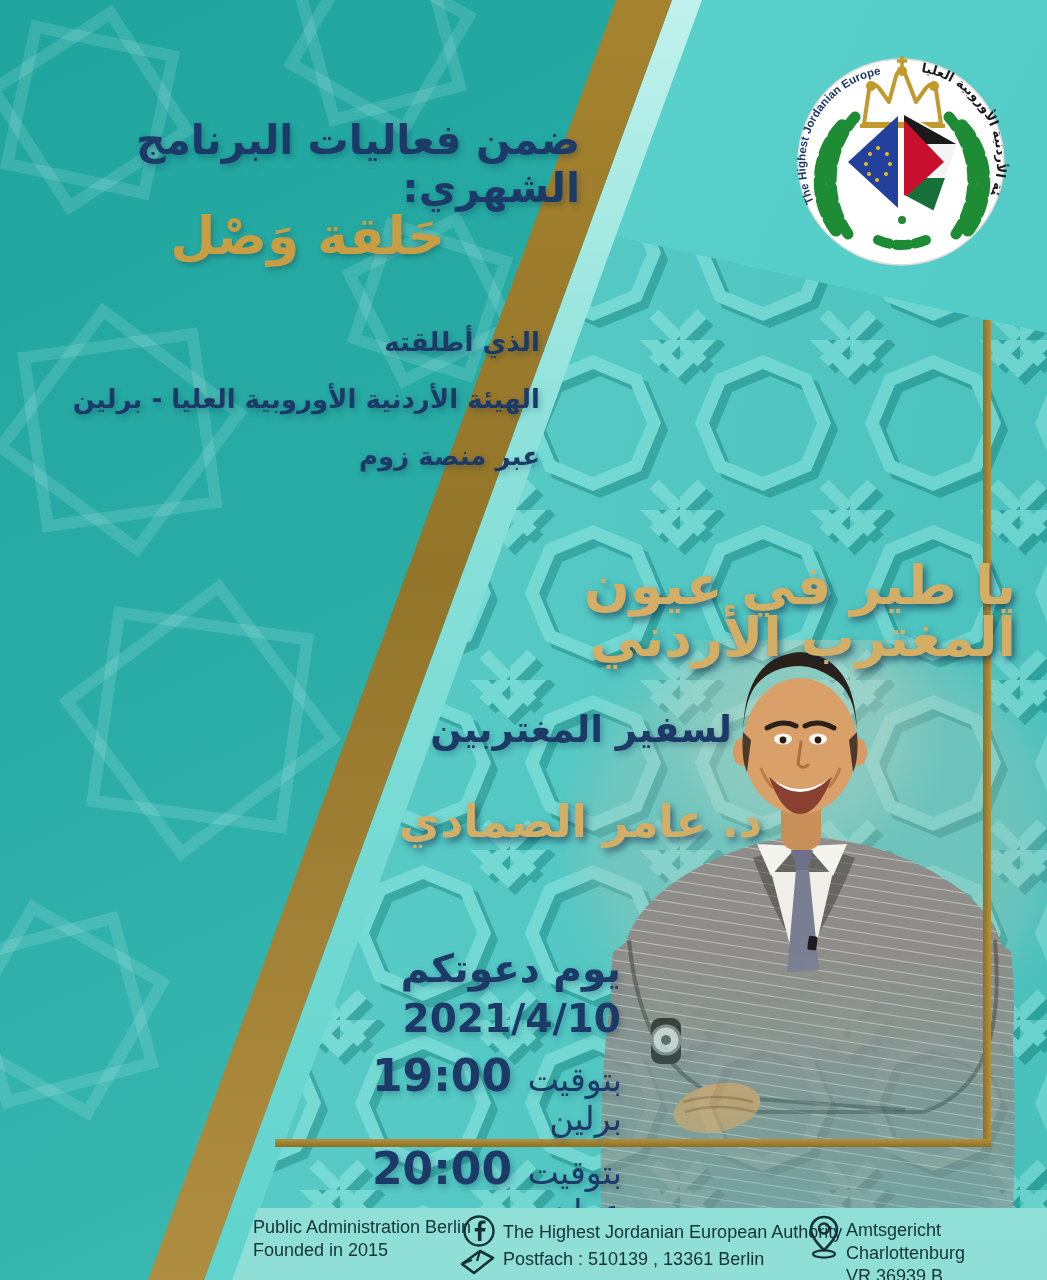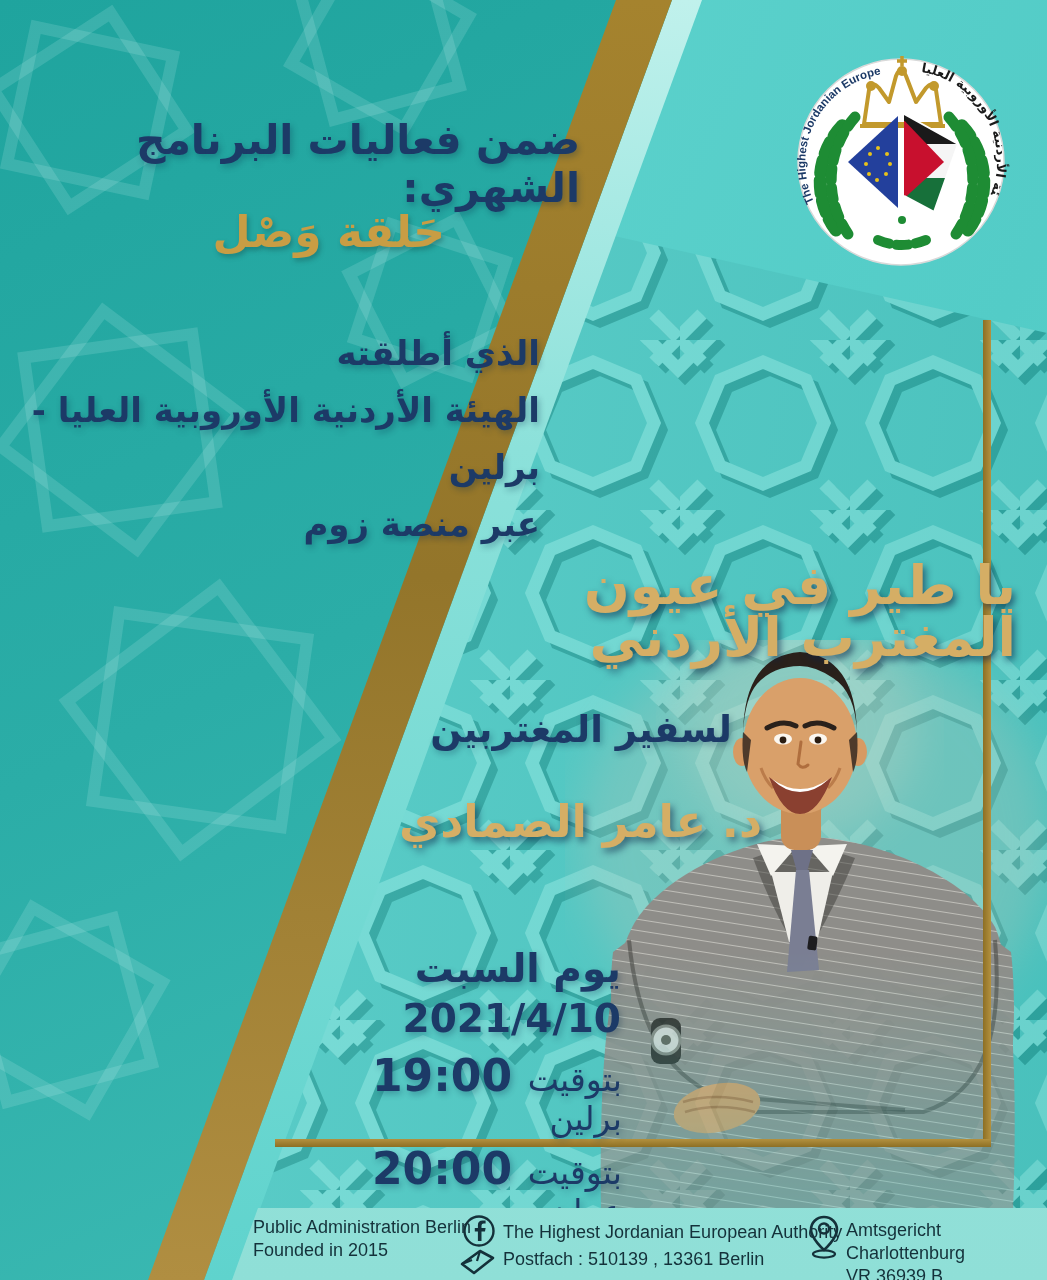--- a/index.html
+++ b/index.html
@@ -31,23 +31,23 @@
   .foot{position:absolute;font-family:"Liberation Sans",sans-serif;color:#14313a;
         font-size:18px;line-height:23px;}
   .foot-icon{position:absolute;}
 
   
   .ar{direction:rtl;font-family:"DejaVu Sans",sans-serif;font-weight:bold;
       position:absolute;text-align:right;}
   .navy{color:#1c3a67;text-shadow:2px 3px 6px rgba(8,40,70,.30);}
   .goldtx{color:#d5ae65;text-shadow:3px 4px 7px rgba(14,35,70,.60);}
   .kicker{left:20px;top:116px;width:560px;font-size:41px;}
-  .halaqa{left:85px;top:206px;width:360px;font-size:44px;color:#c89d44;
+  .halaqa{left:85px;top:206px;width:360px;font-size:52px;color:#c89d44;
           text-shadow:2px 3px 5px rgba(20,60,60,.35);}
-  .left-para{left:5px;top:325px;width:535px;font-size:34px;line-height:57px;}
+  .left-para{left:5px;top:314px;width:535px;font-size:26px;line-height:57px;}
   .invite{left:607px;top:322px;width:386px;font-size:40px;line-height:62px;}
   .title-gold{left:460px;top:560px;width:556px;font-size:54px;line-height:52px;}
   .role{left:420px;top:708px;width:312px;font-size:37px;}
   .name{left:390px;top:795px;width:372px;font-size:45px;}
   .day{left:385px;top:944px;width:236px;font-size:39px;line-height:50px;}
   .times{position:absolute;left:372px;top:1050px;width:250px;}
   .time-row{display:flex;direction:rtl;justify-content:space-between;align-items:baseline;
             margin-bottom:5px;}
   .time-row .lbl{font-family:"DejaVu Sans",sans-serif;font-weight:normal;font-size:33px;
                  color:#1c3a67;text-shadow:2px 3px 6px rgba(8,40,70,.30);}
@@ -260,21 +260,21 @@
     <div>الذي أطلقته</div>
     <div>الهيئة الأردنية الأوروبية العليا - برلين</div>
     <div>عبر منصة زوم</div>
   </div>
 
   <div class="ar goldtx title-gold">يا طير في عيون المغترب الأردني</div>
   <div class="ar navy role">لسفير المغتربين</div>
   <div class="ar goldtx name">د. عامر الصمادي</div>
 
   <div class="ar navy day">
-    <div>يوم السبت</div>
+    <div>يوم دعوتكم</div>
     <div style="font-family:'DejaVu Sans',sans-serif;direction:ltr;">2021/4/10</div>
   </div>
 
   <div class="times">
     <div class="time-row">
       <span class="lbl">بتوقيت برلين</span>
       <span class="tm">19:00</span>
     </div>
     <div class="time-row">
       <span class="lbl">بتوقيت عمان</span>

